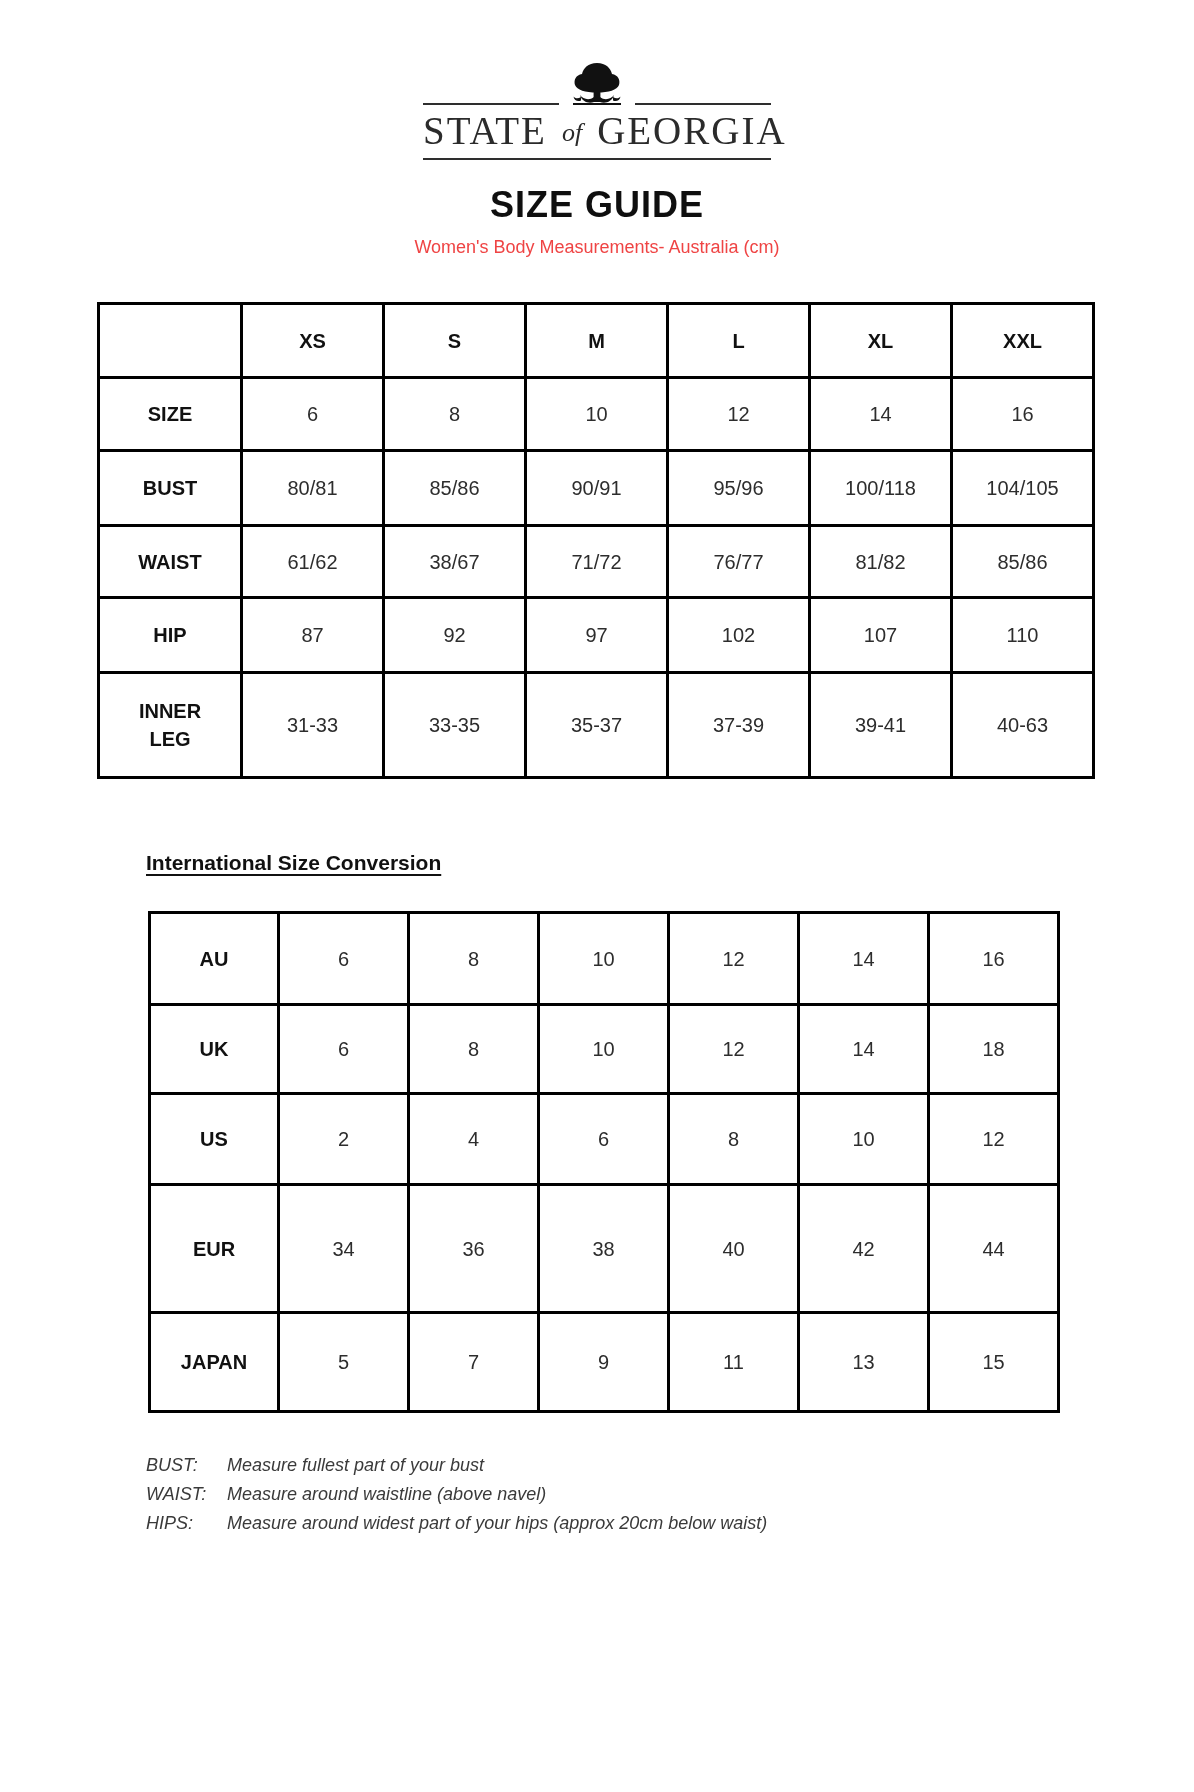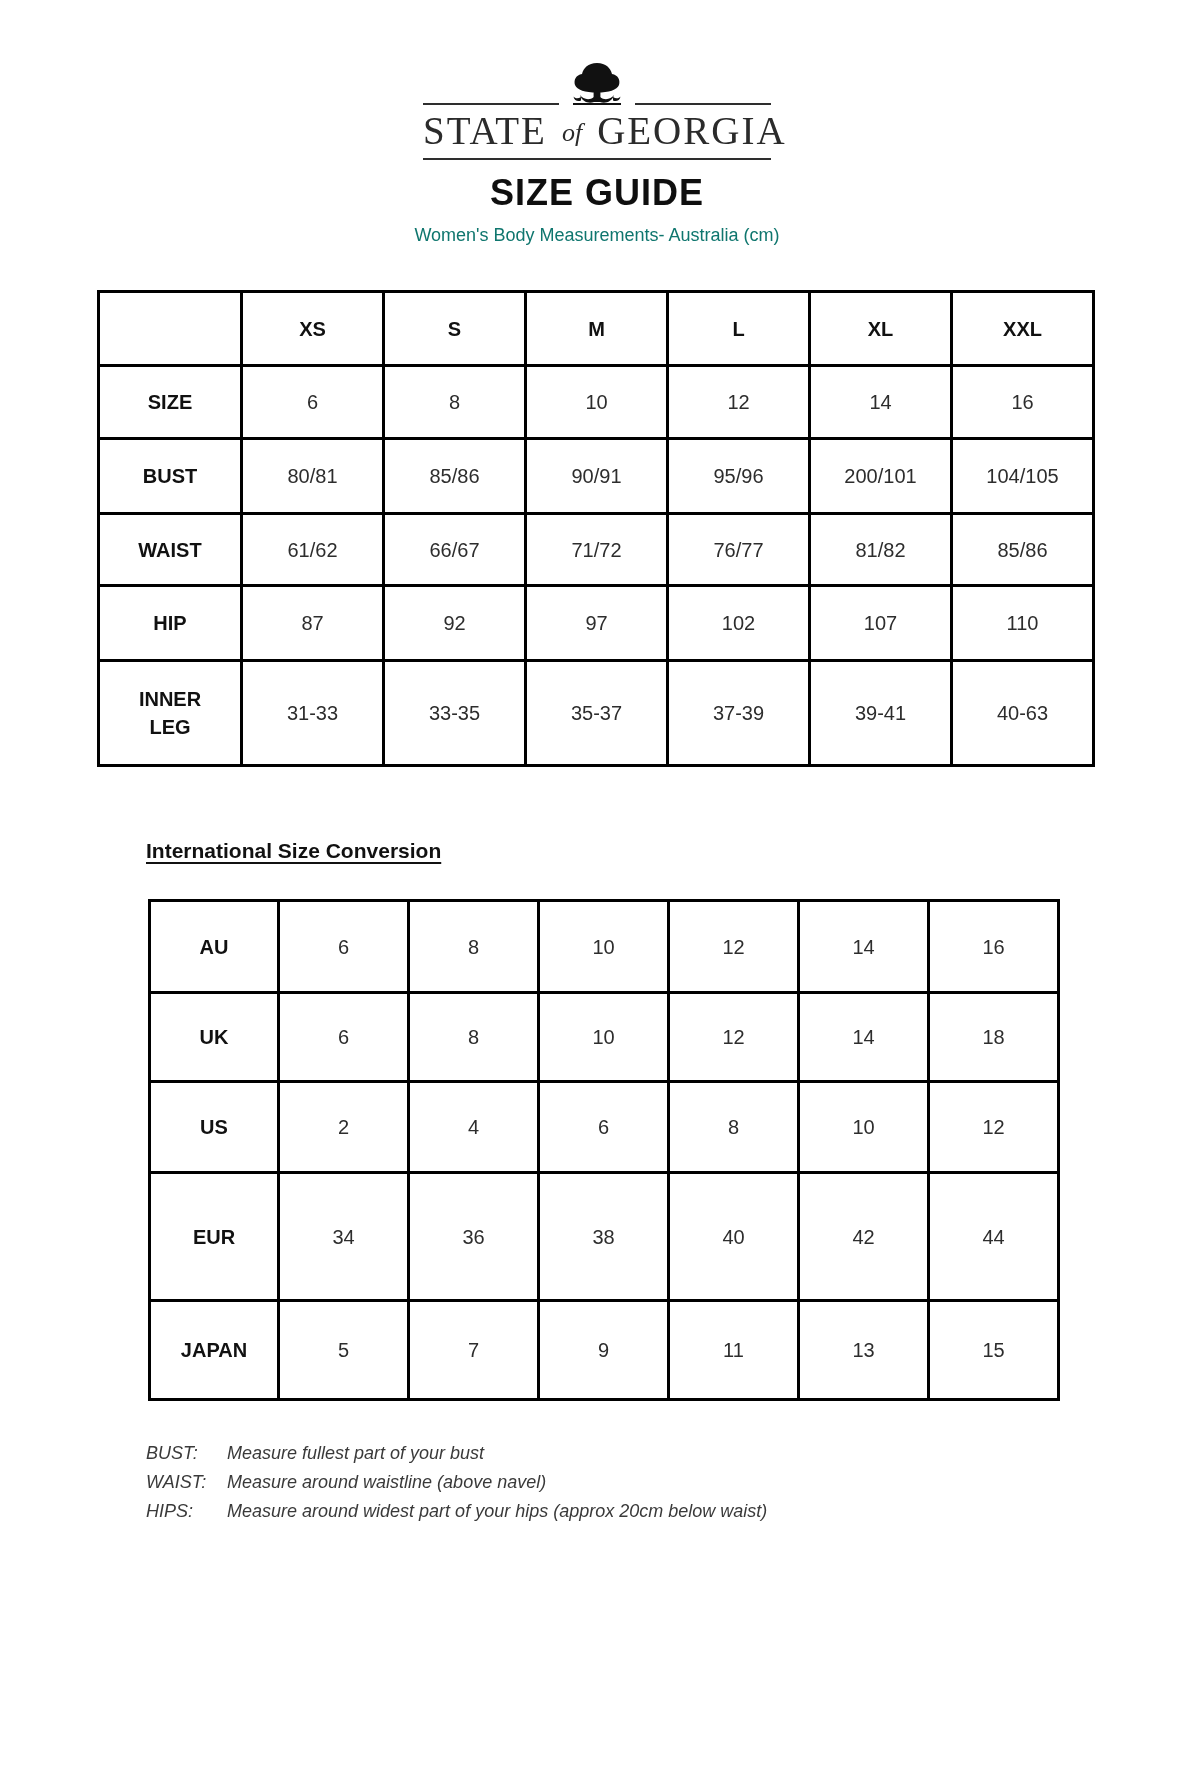--- a/index.html
+++ b/index.html
@@ -21,23 +21,23 @@
     text-align:center; padding:3px 0 5px; white-space:nowrap;
   }
   .logo-text .of {
     font-style:italic; font-size:26px; letter-spacing:0;
     margin:0 15px; position:relative; top:-3px;
   }
   .logo-bottomline { height:2px; background:#2e2e2e; }
 
   .title {
     text-align:center; font-size:36px; font-weight:bold;
-    letter-spacing:1px; color:#0f0f0f; margin-top:12px;
-  }
-  .subtitle { text-align:center; font-size:18px; color:#0f766e; margin-top:11px; }
+    letter-spacing:1px; color:#0f0f0f; margin-top:24px;
+  }
+  .subtitle { text-align:center; font-size:18px; color:#ef4444; margin-top:11px; }
 
   
   table { border-collapse:collapse; table-layout:fixed; }
   td, th {
     border:3px solid #000; text-align:center; vertical-align:middle;
     font-size:20px; color:#2d2d2d; font-weight:normal;
     line-height:1.4; padding:0 18px;
   }
   th.collabel, th.rowlabel { font-weight:bold; color:#111; }
 
@@ -123,27 +123,27 @@
         <td>12</td>
         <td>14</td>
         <td>16</td>
       </tr>
       <tr>
         <th class="rowlabel">BUST</th>
         <td>80/81</td>
         <td>85/86</td>
         <td>90/91</td>
         <td>95/96</td>
-        <td>200/101</td>
+        <td>100/118</td>
         <td>104/105</td>
       </tr>
       <tr>
         <th class="rowlabel">WAIST</th>
         <td>61/62</td>
-        <td>66/67</td>
+        <td>38/67</td>
         <td>71/72</td>
         <td>76/77</td>
         <td>81/82</td>
         <td>85/86</td>
       </tr>
       <tr>
         <th class="rowlabel">HIP</th>
         <td>87</td>
         <td>92</td>
         <td>97</td>

